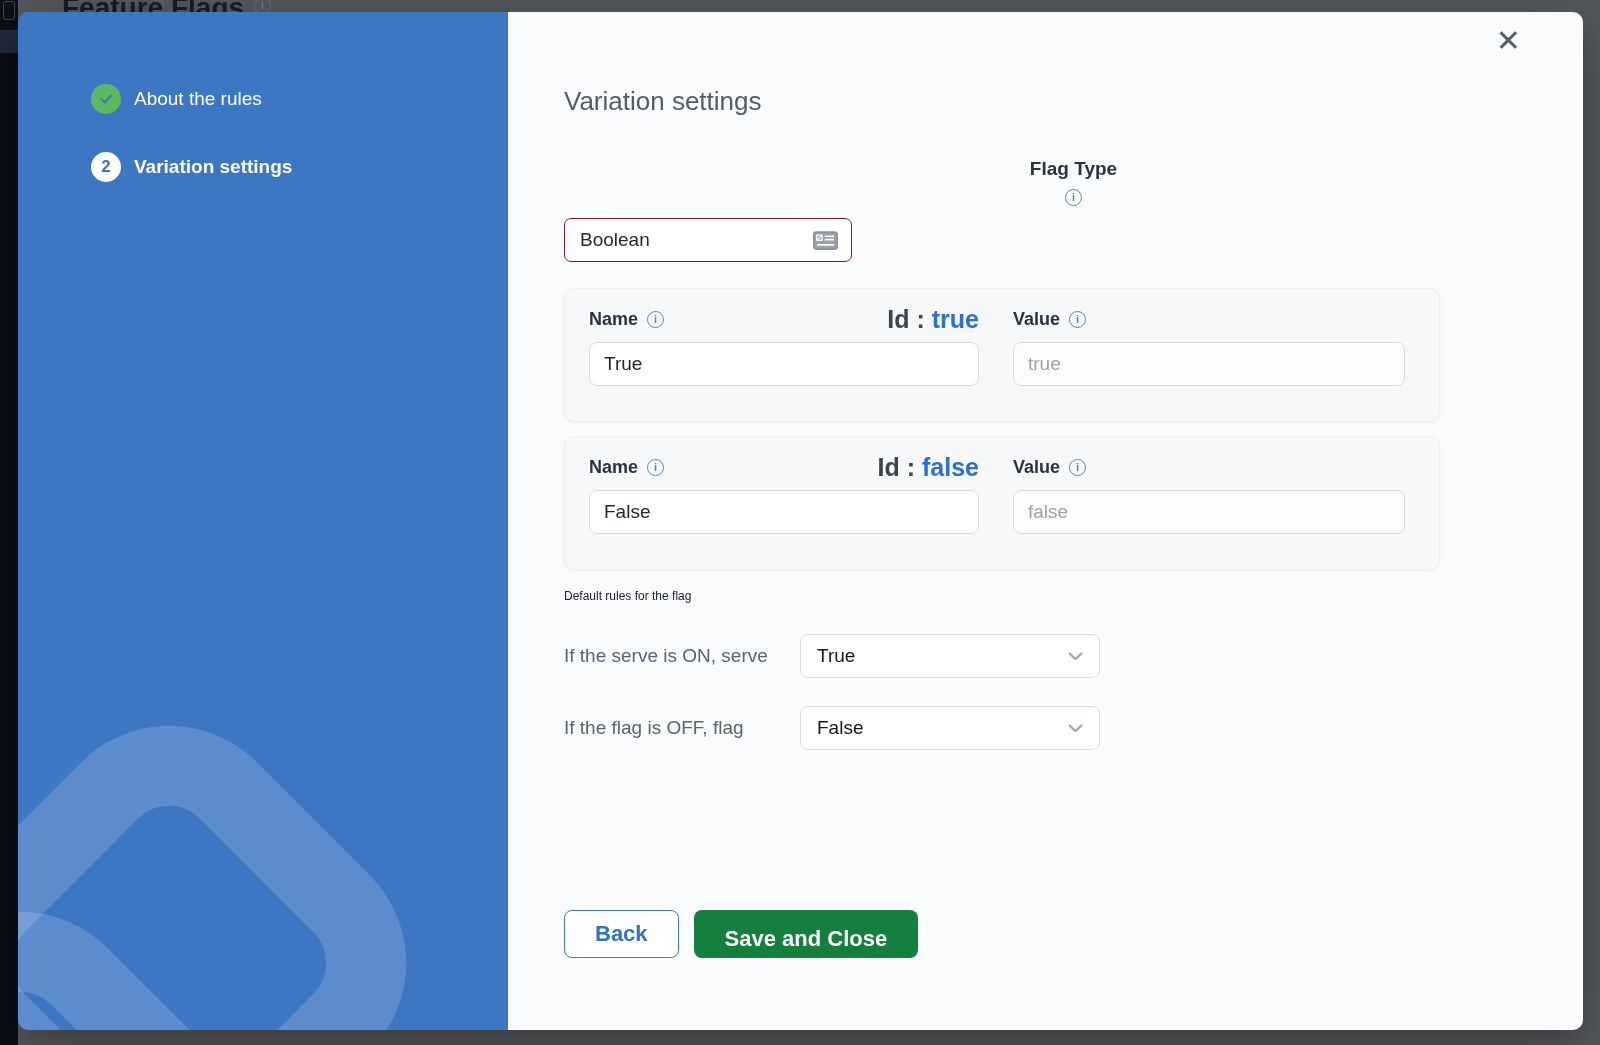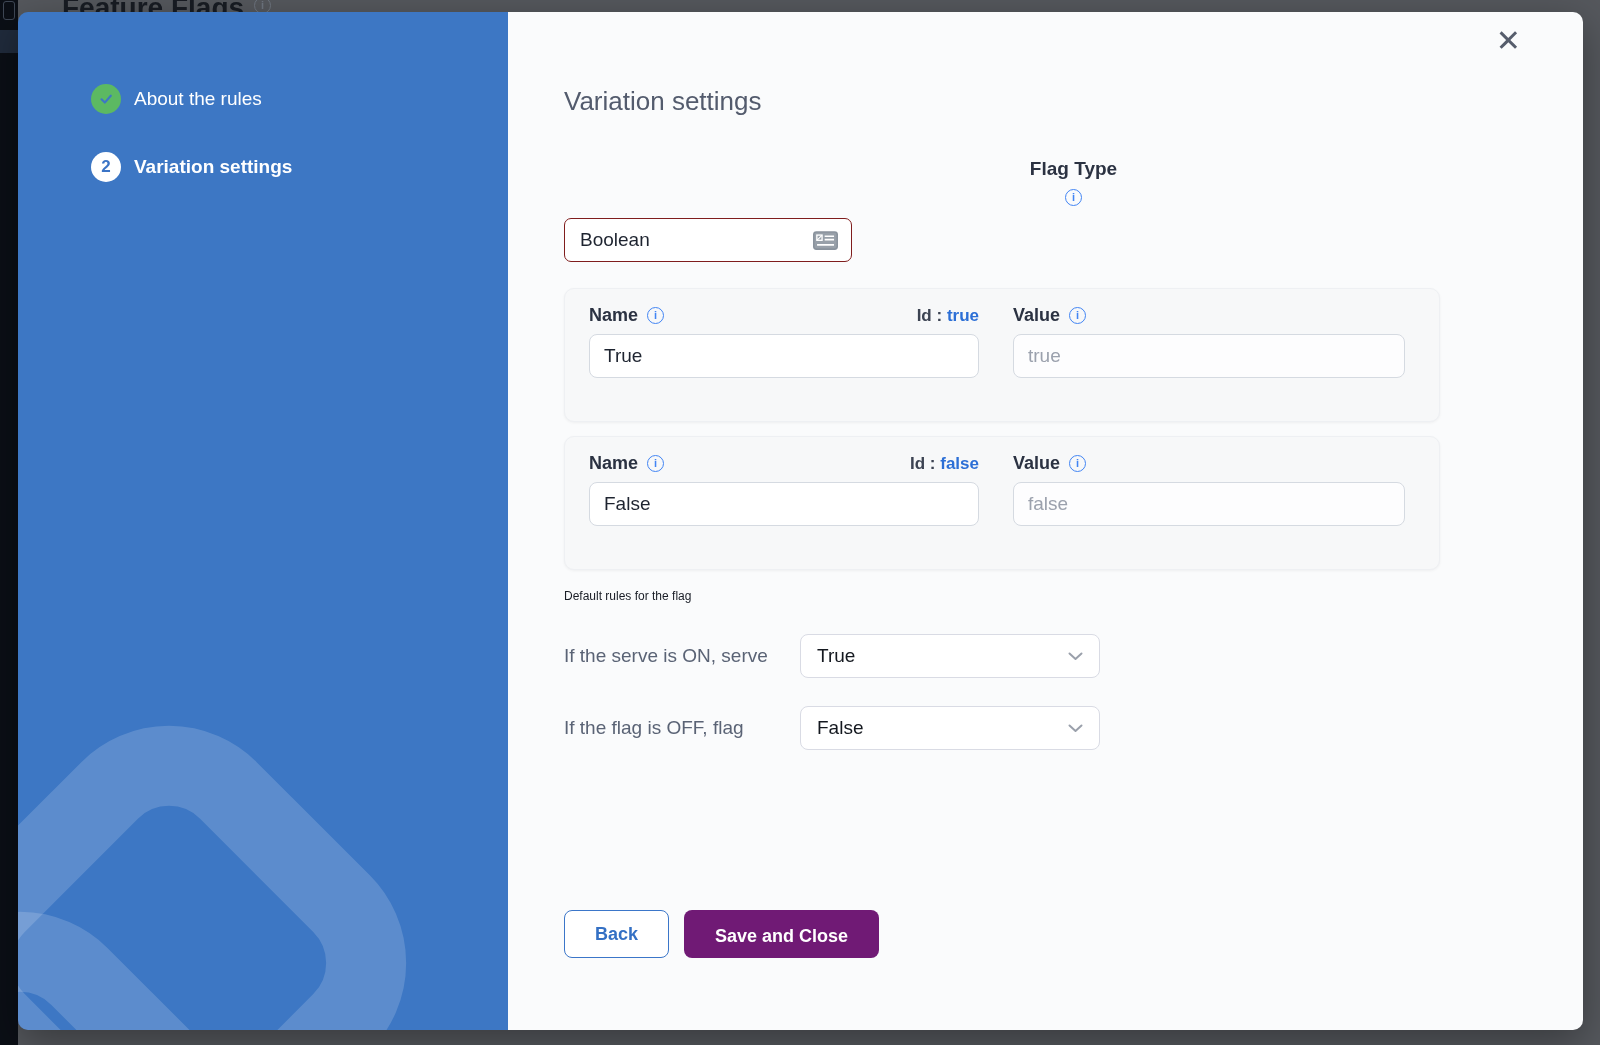--- a/index.html
+++ b/index.html
@@ -103,21 +103,21 @@
     border: 1px solid #EEF0F3; border-radius: 10px;
     box-shadow: 0 1px 3px rgba(0,0,0,0.05);
     padding: 16px 36px 0 24px; height: 134px;
     margin-bottom: 14px;
   }
   .vrow { display: grid; grid-template-columns: 390px 392px; column-gap: 34px; }
   .vrow.labels { margin-bottom: 8px; }
   .cell-head { display: flex; align-items: center; justify-content: space-between; }
   .lbl { display: flex; align-items: center; gap: 9px;
          font-size: 18px; font-weight: 600; color: #2B3242; }
-  .id-text { font-size: 17px; }
+  .id-text { font-size: 25px; }
   .id-lbl { color: #3C4352; font-weight: 600; }
   .id-val { color: #2C6FD6; font-weight: 600; }
   input.txt {
     height: 44px; width: 100%; background: #FFFFFF;
     border: 1px solid #D5DAE1; border-radius: 8px;
     padding: 0 14px; font-size: 19px; color: #1E2430;
     font-family: "Liberation Sans", "DejaVu Sans", sans-serif;
     outline: none;
   }
   input.txt.value-input { background: #FDFDFE; }
@@ -133,29 +133,29 @@
   .dropdown {
     width: 300px; height: 44px; background: #FFFFFF;
     border: 1px solid #D9DBE4; border-radius: 8px;
     display: flex; align-items: center; justify-content: space-between;
     padding: 0 16px; font-size: 19px; color: #14181F; cursor: pointer;
   }
 
   
   .footer { display: flex; gap: 15px; margin-top: 160px; }
   .btn {
-    height: 48px; border-radius: 8px; font-size: 18px; font-weight: 700;
+    height: 48px; border-radius: 8px; font-size: 22px; font-weight: 700;
     font-family: "Liberation Sans", "DejaVu Sans", sans-serif; cursor: pointer;
   }
   .btn-back {
     padding: 0 30px; background: #FFFFFF; color: #3470C4;
     border: 1.5px solid #3B76C9;
   }
   .btn-save {
-    padding: 16px 31px; background: #701a75; color: #FFFFFF; border: none;
+    padding: 16px 31px; background: #15803d; color: #FFFFFF; border: none;
   }
 </style>
 </head>
 <body>
 
 <div class="backdrop-title">
   <span>Feature Flags</span>
   <span class="info">
       <span>i</span>
     </span>

